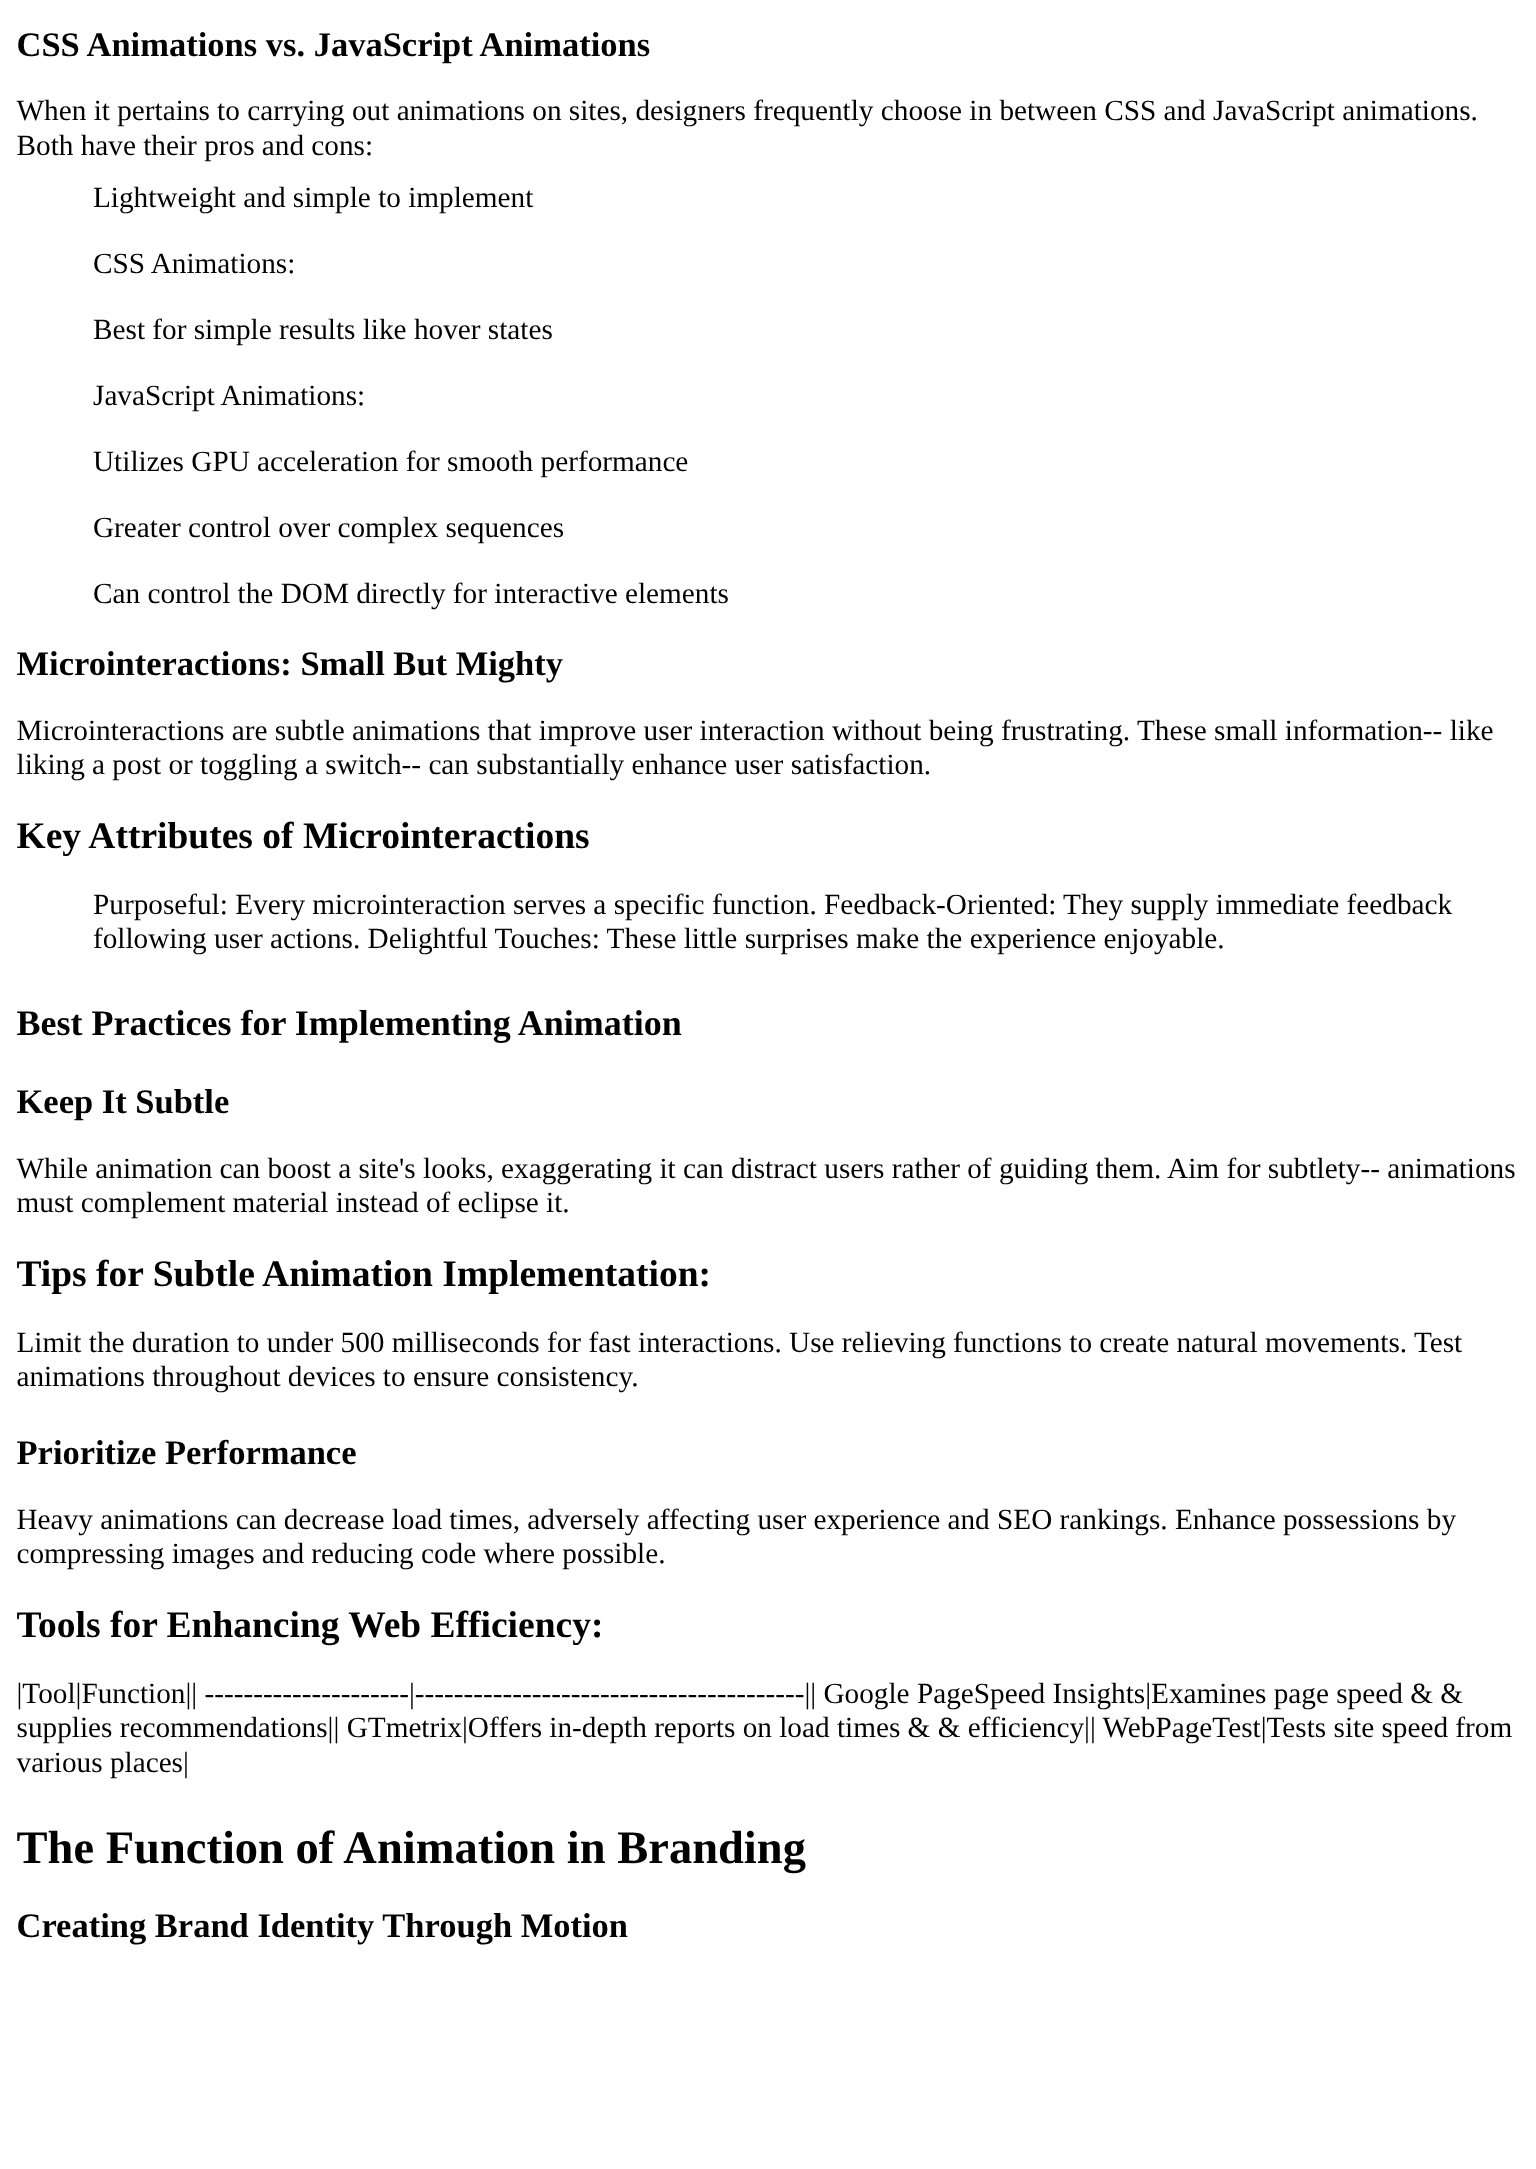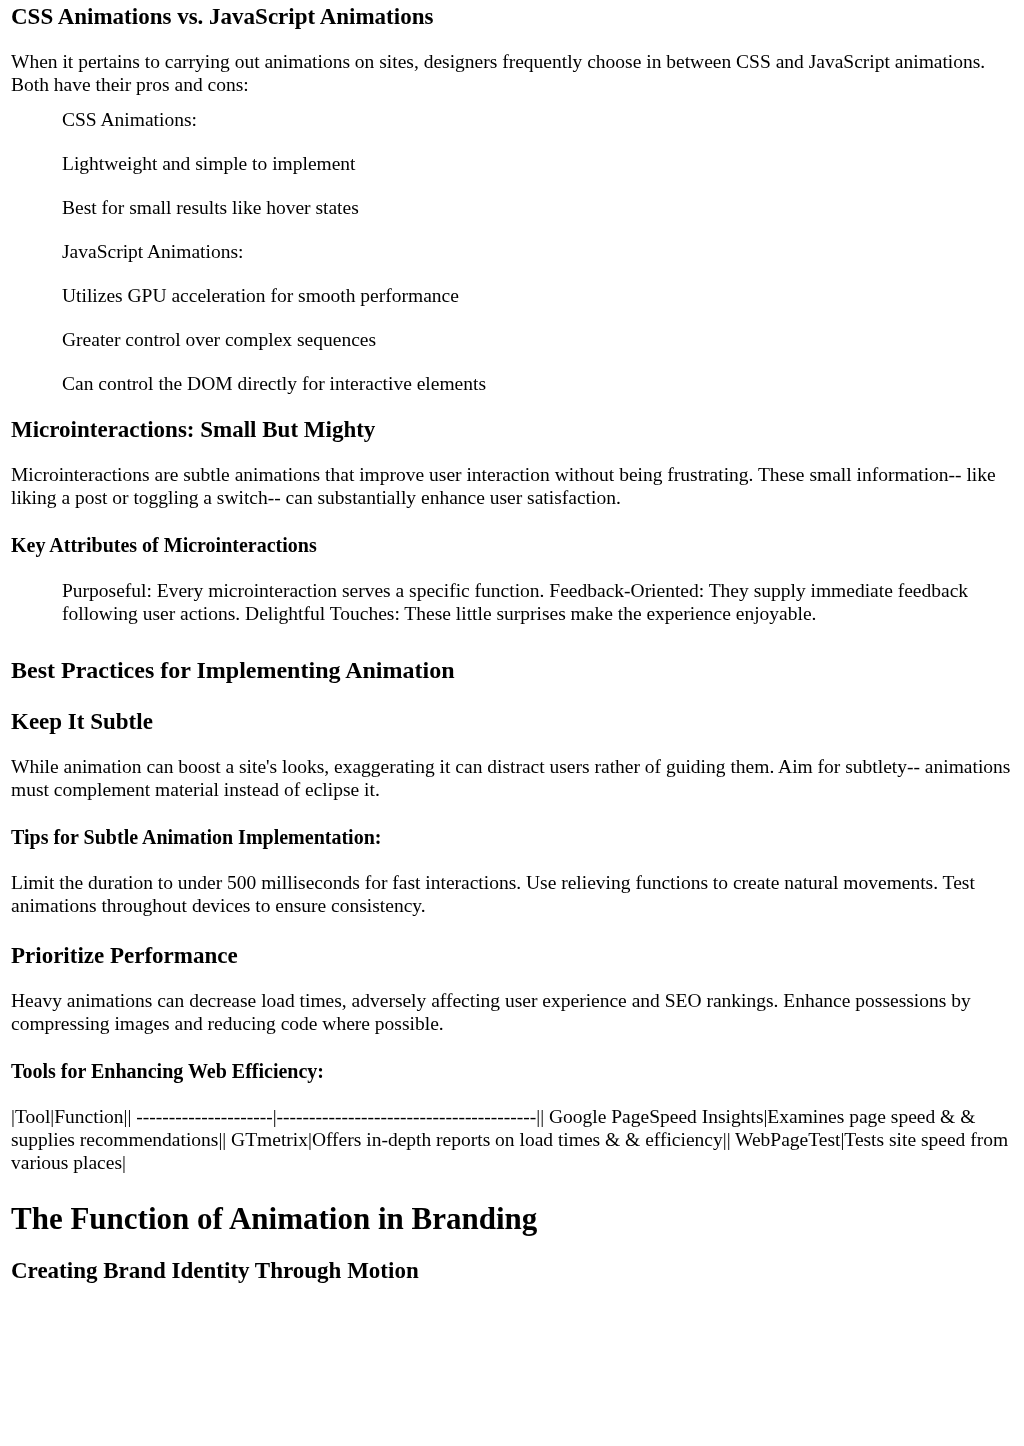--- a/index.html
+++ b/index.html
@@ -7,48 +7,48 @@
       font-family: "Liberation Serif", serif;
       color: #000000;
       width: 1024px;
       min-height: 1446px;
       overflow: hidden;
     }
     .page { padding: 0 11px 0 11px; }
     h1, h2, h3, h4, p { margin: 0; font-weight: bold; }
     p { font-weight: normal; font-size: 19.5px; line-height: 23px; }
 
-    .h3-top { font-size: 23px; line-height: 28px; padding-top: 3px; margin-bottom: 19px; }
+    .h3-top { font-size: 23px; line-height: 28px; padding-top: 16px; margin-bottom: 19px; }
     .intro { margin-bottom: 12px; }
 
     .indent { padding-left: 51px; }
     .list-item { margin-bottom: 21px; }
 
     .h3 { font-size: 23px; line-height: 28px; margin-bottom: 19px; margin-top: 3px; }
-    .h4 { font-size: 20px; line-height: 22px; margin-bottom: 23px; }
+    .h4 { font-size: 25px; line-height: 22px; margin-bottom: 23px; }
     .para { margin-bottom: 25px; }
     .indent-para { margin-bottom: 27px; }
 
     .h2 { font-size: 24px; line-height: 36px; margin-bottom: 20px; }
     .h2-second { font-size: 31px; line-height: 36px; margin-bottom: 20px; margin-top: 2px; }
 
     .pipe-table { margin-bottom: 27px; }
   </style>
 </head>
 <body>
 
 <div class="page">
 
   <h3 class="h3-top">CSS Animations vs. JavaScript Animations</h3>
   <p class="intro">When it pertains to carrying out animations on sites, designers frequently choose in between CSS and JavaScript animations. Both have their pros and cons:</p>
 
   <div class="indent">
+    <p class="list-item">Lightweight and simple to implement</p>
     <p class="list-item">CSS Animations:</p>
-    <p class="list-item">Lightweight and simple to implement</p>
-    <p class="list-item">Best for small results like hover states</p>
+    <p class="list-item">Best for simple results like hover states</p>
     <p class="list-item">JavaScript Animations:</p>
     <p class="list-item">Utilizes GPU acceleration for smooth performance</p>
     <p class="list-item">Greater control over complex sequences</p>
     <p class="list-item">Can control the DOM directly for interactive elements</p>
   </div>
 
   <h3 class="h3">Microinteractions: Small But Mighty</h3>
   <p class="para">Microinteractions are subtle animations that improve user interaction without being frustrating. These small information-- like liking a post or toggling a switch-- can substantially enhance user satisfaction.</p>
   <h4 class="h4">Key Attributes of Microinteractions</h4>
   <p class="indent indent-para">Purposeful: Every microinteraction serves a specific function. Feedback-Oriented: They supply immediate feedback following user actions. Delightful Touches: These little surprises make the experience enjoyable.</p>

